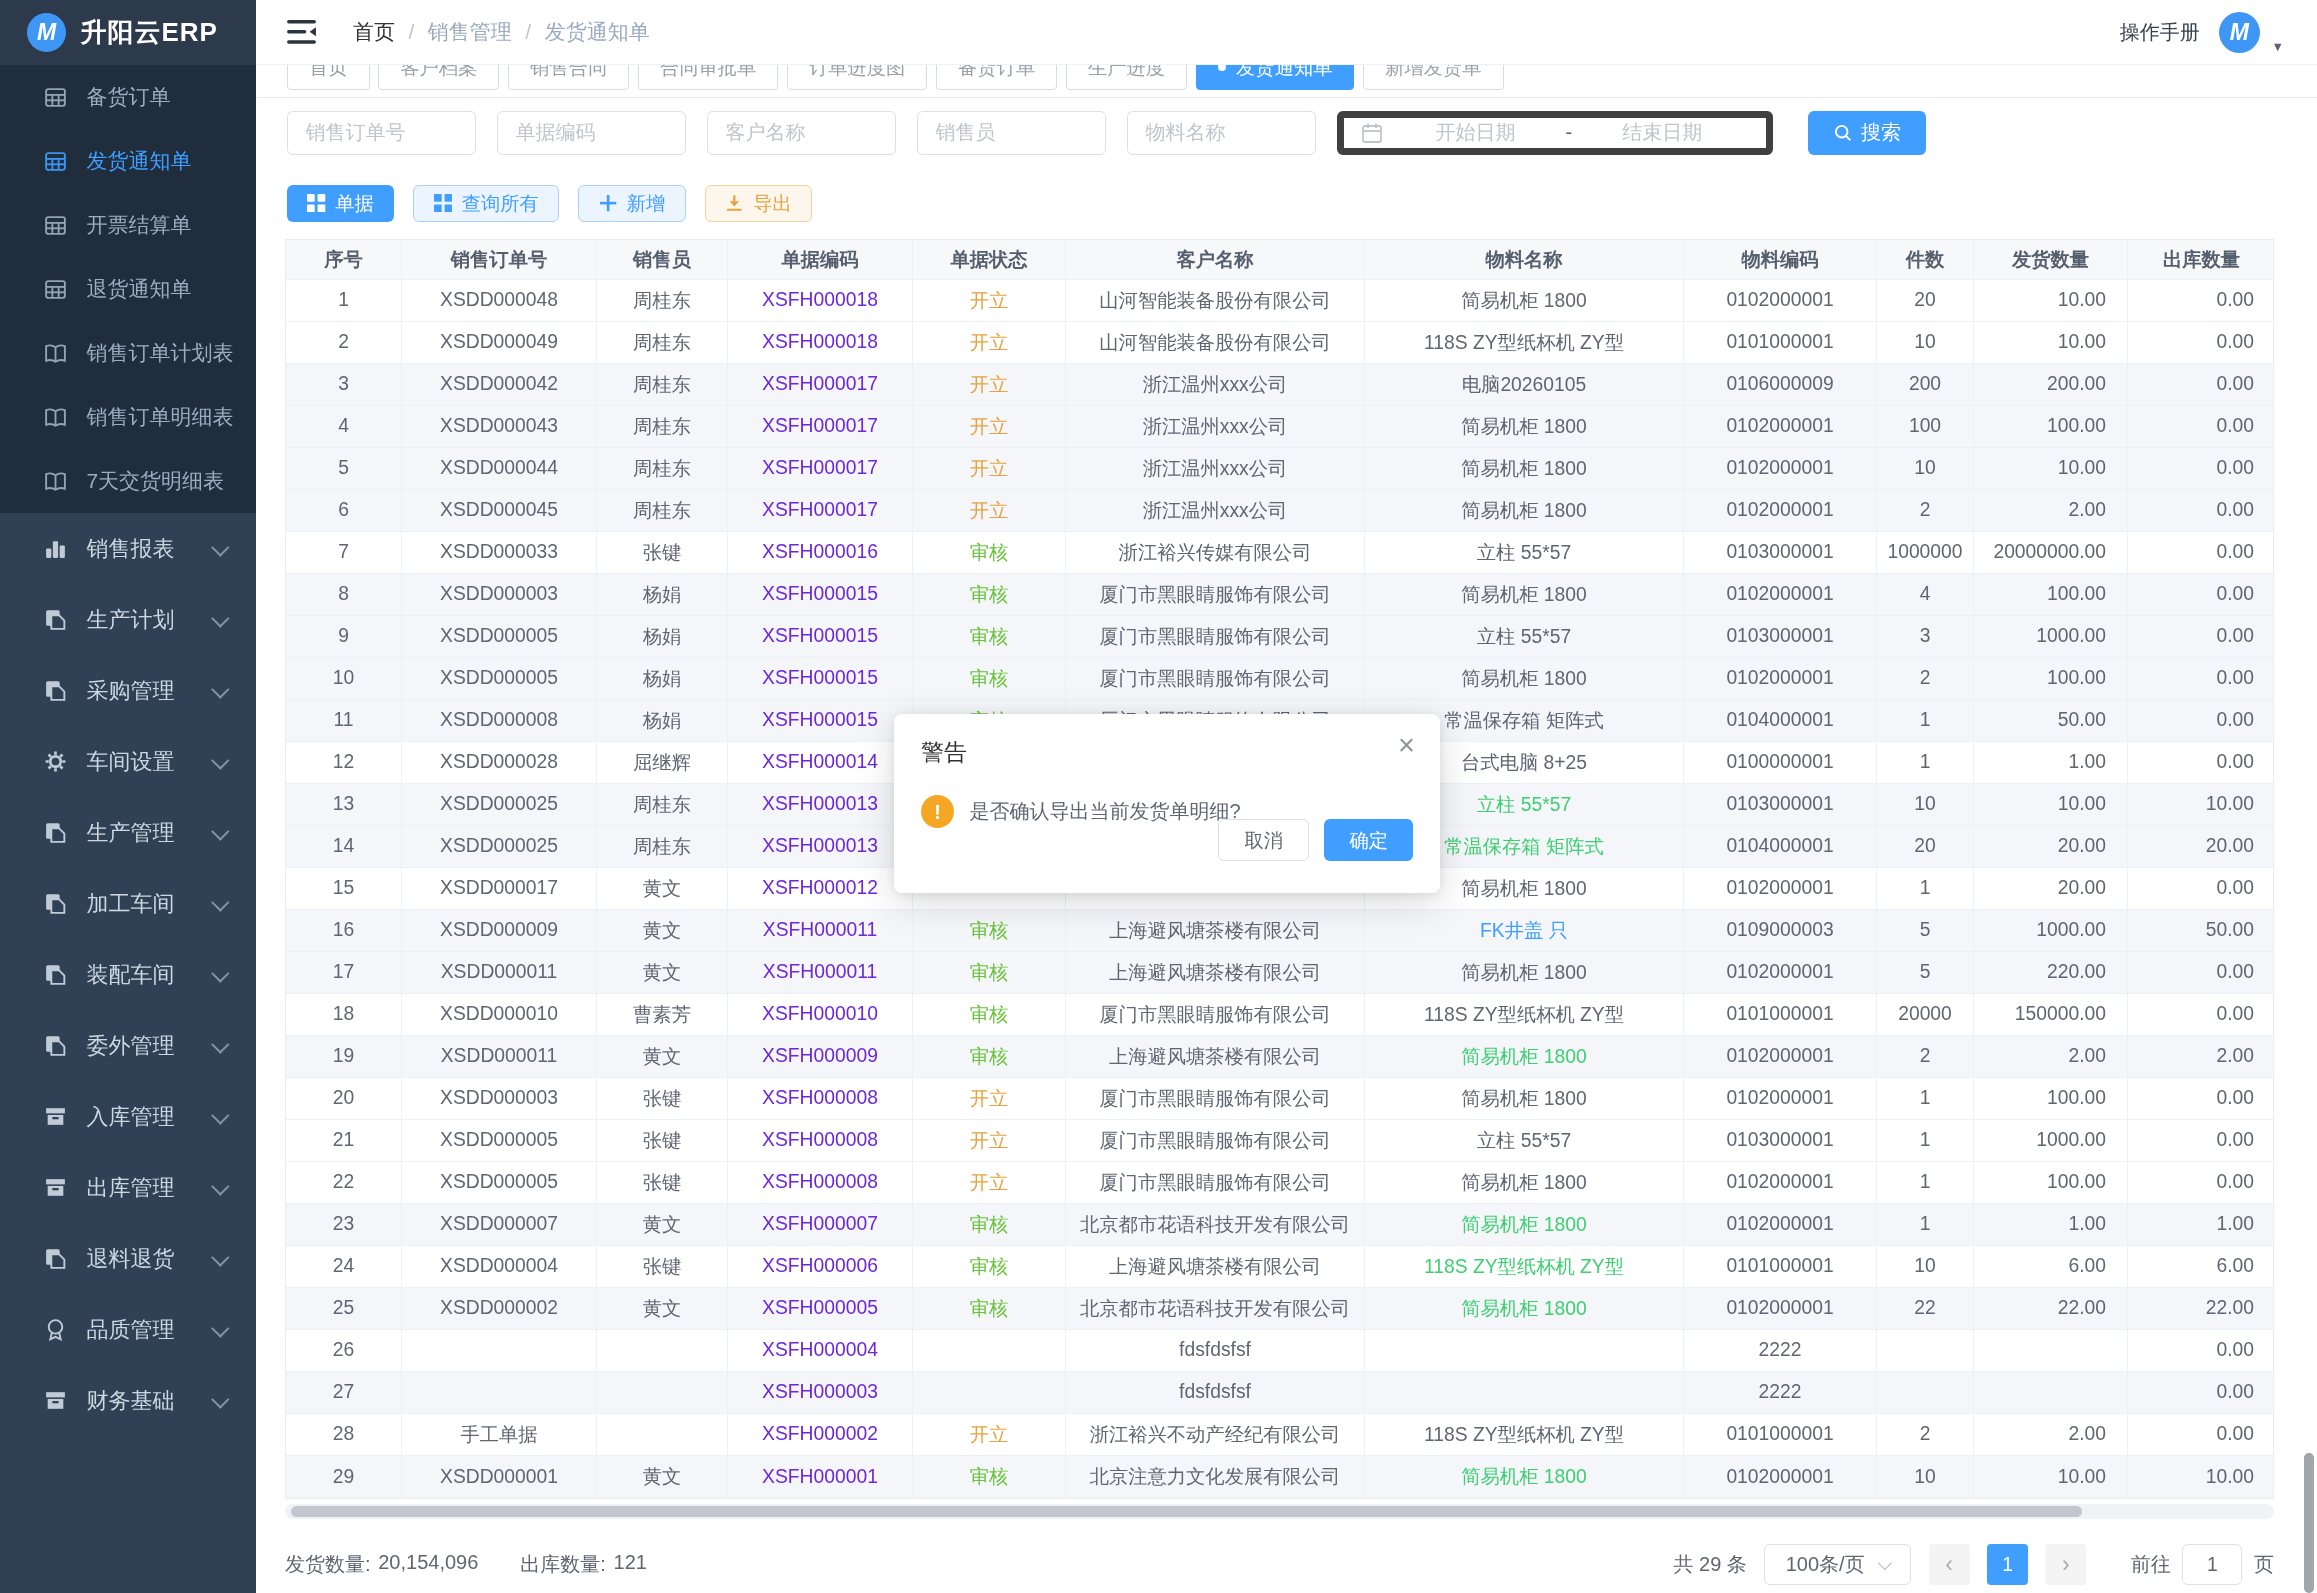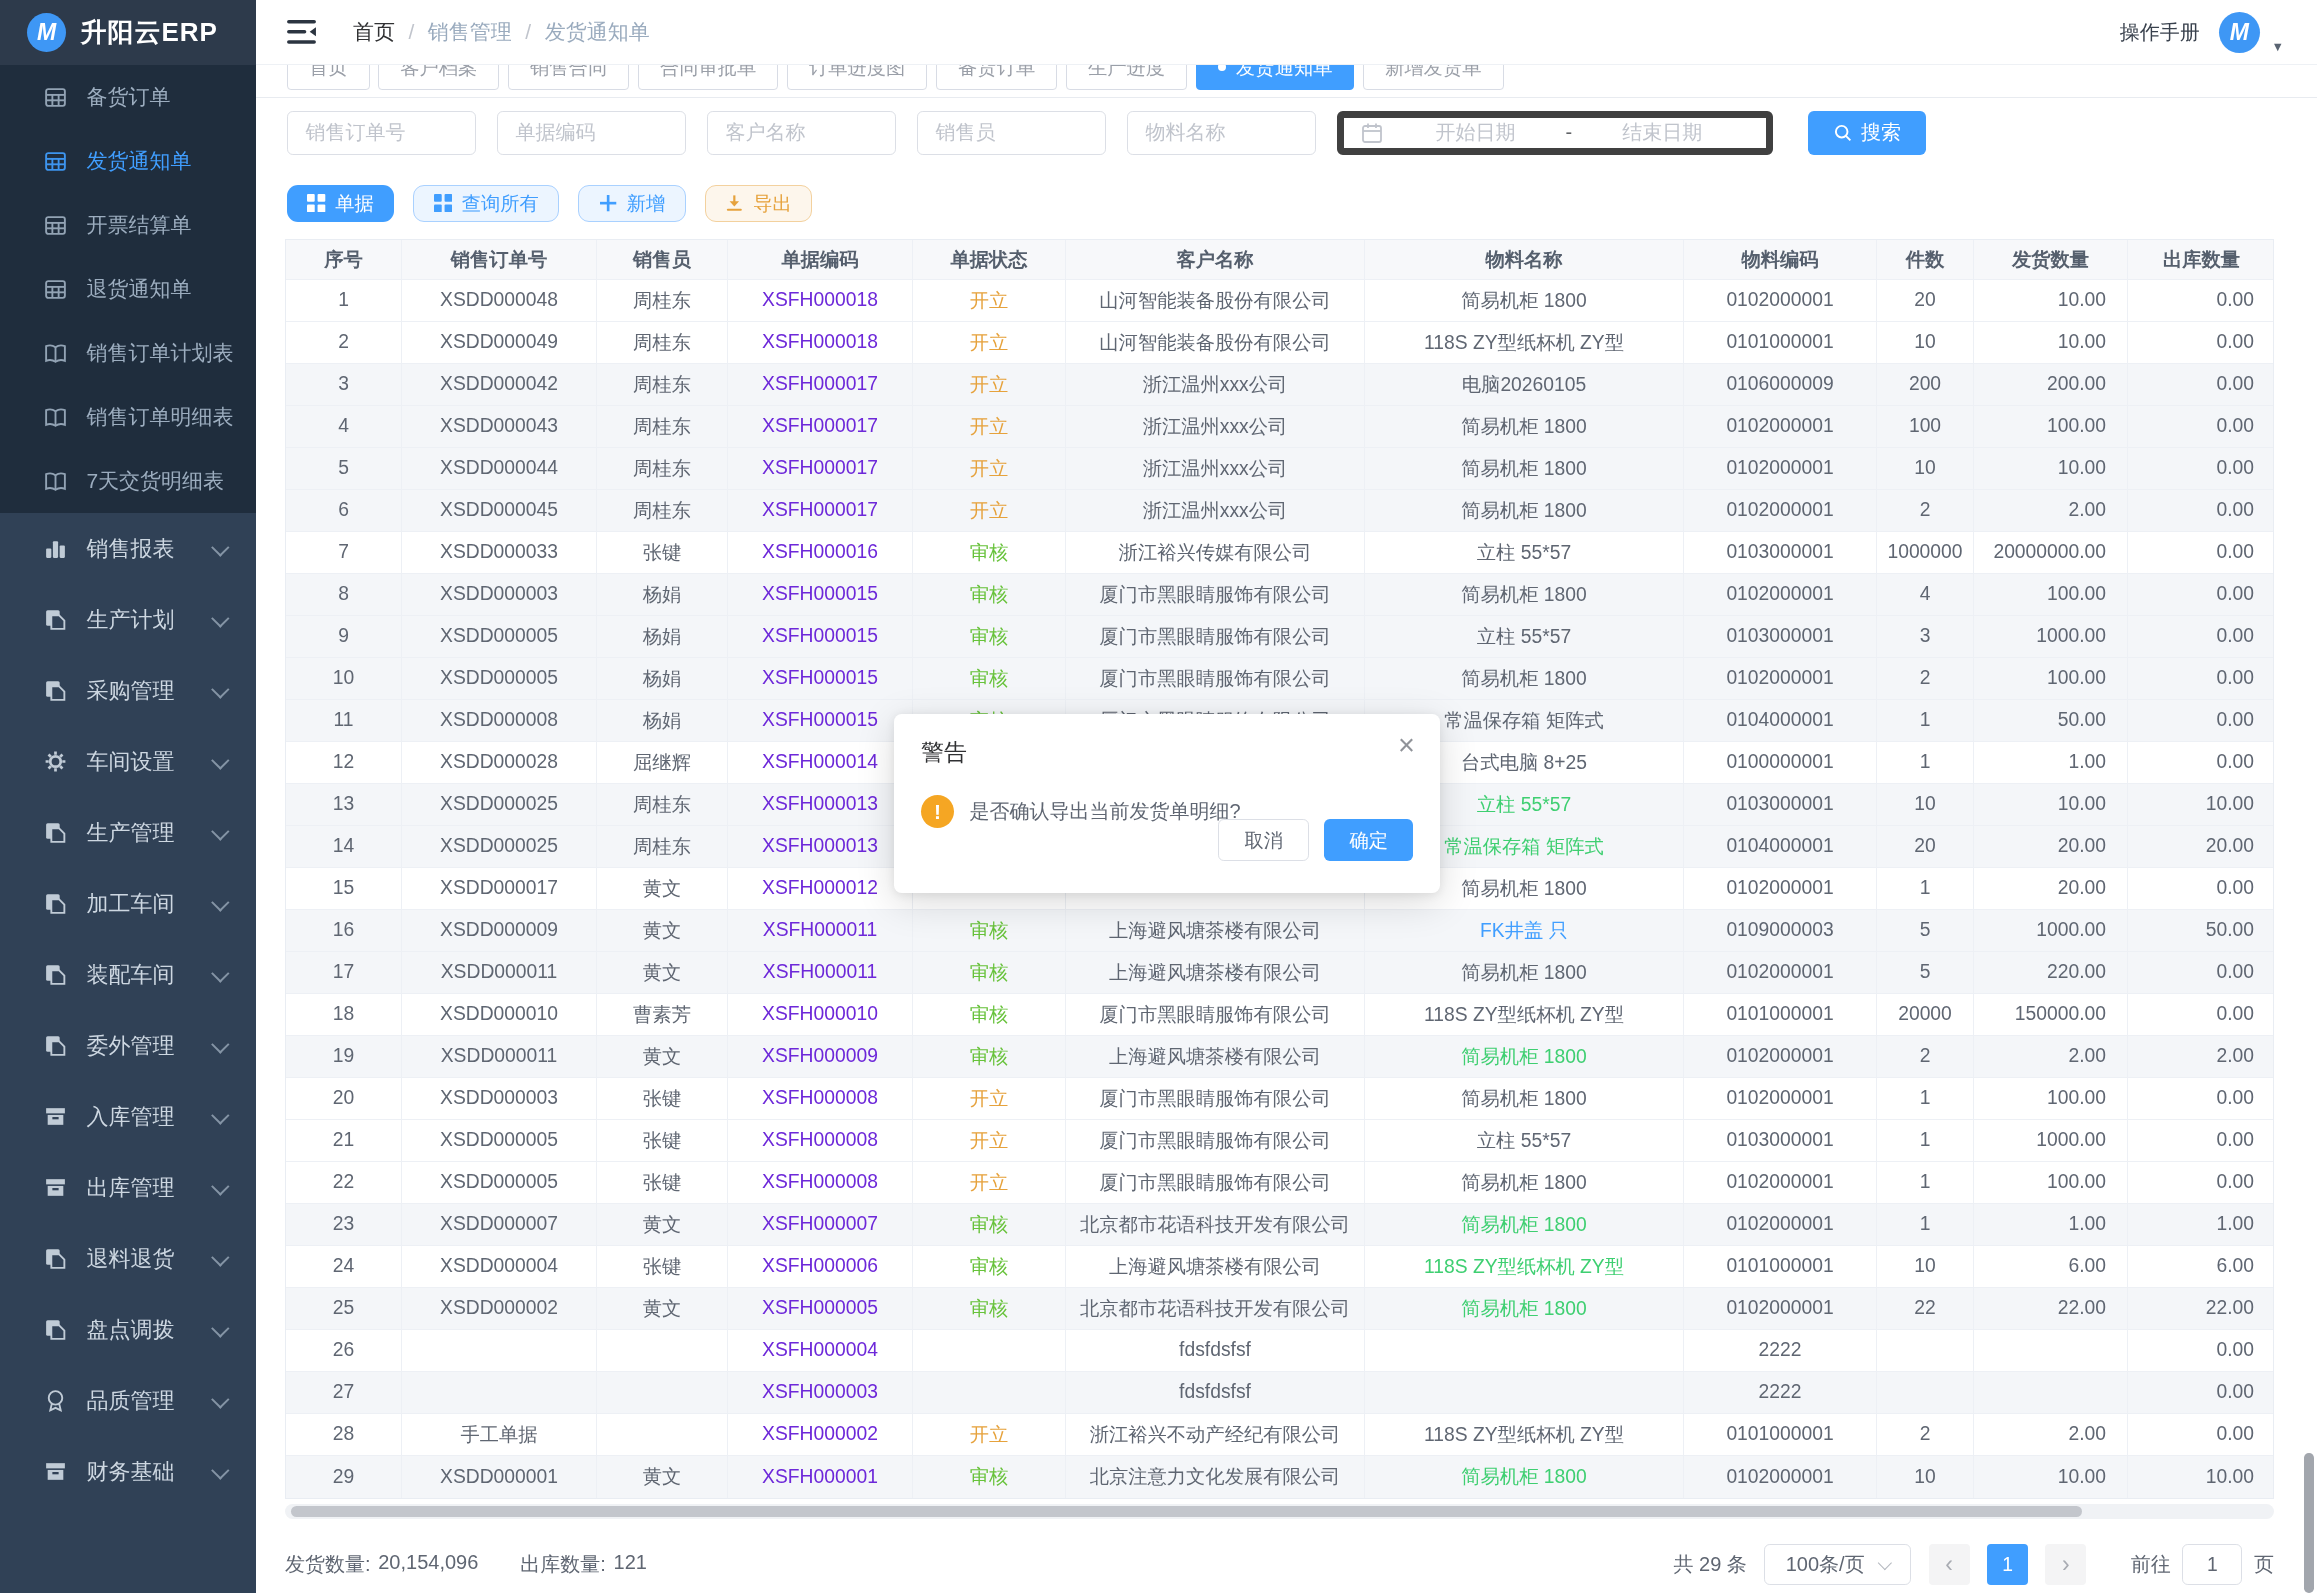--- a/index.html
+++ b/index.html
@@ -46,21 +46,21 @@
            color:#5f6672;font-size:20px;background:#fff;box-sizing:border-box;outline:none;font-family:inherit;}
   .f-input::placeholder{color:#c0c4cc;}
   .date-range{width:436px;height:44px;border:7px solid #404040;border-radius:5.8px;display:flex;align-items:center;
               padding:0 17.4px;box-sizing:border-box;color:#c0c4cc;font-size:20px;background:#fff;cursor:pointer;}
   .date-range .dr-part{flex:1;text-align:center;}
   .date-range .dr-sep{color:#606266;padding:0 3.9px;}
   .search-btn{width:118px;height:44px;background:#409eff;border:none;border-radius:5.8px;color:#fff;display:flex;
               align-items:center;justify-content:center;gap:8.7px;font-size:20px;margin-left:35px;cursor:pointer;font-family:inherit;}
   
   .toolbar{display:flex;gap:19.3px;margin:30px 0 0 31px;}
-  .btn{height:37px;padding:0 19.3px;border-radius:11px;font-size:19.3px;display:flex;align-items:center;gap:9.7px;
+  .btn{height:37px;padding:0 19.3px;border-radius:6px;font-size:19.3px;display:flex;align-items:center;gap:9.7px;
        border:1px solid transparent;box-sizing:border-box;cursor:pointer;font-family:inherit;}
   .btn svg{width:18.3px;height:18.3px;}
   .btn-primary{background:#409eff;color:#fff;}
   .btn-plain{background:#ecf5ff;border-color:#a9d1ff;color:#409eff;}
   .btn-warn{background:#fdf6ec;border-color:#f3d19e;color:#e6a23c;}
   
   .table{margin:17.4px 43px 0 29px;width:1989px;border:1px solid #e9edf3;box-sizing:border-box;font-size:19.3px;background:#fff;}
   .tr{display:flex;height:42px;box-sizing:border-box;border-bottom:1px solid #edf0f5;background:#fff;}
   .tr:last-child{border-bottom:none;}
   .tr.stripe{background:#f4f6f9;}
@@ -298,30 +298,20 @@
           <svg viewBox="0 0 24 24">
             <rect x="3" y="3" width="13" height="15" rx="1.5" fill="currentColor"></rect>
             <path d="M8 8 H15.5 L20.5 13 V21 H8 Z" fill="#304156" stroke="currentColor" stroke-width="1.8"></path>
           </svg>
         </span>
         <span class="lbl">退料退货</span>
         <span class="chev"></span>
       </div>
       <div class="side-item">
         <span class="icon">
-          <svg viewBox="0 0 24 24">
-            <rect x="3" y="3" width="13" height="15" rx="1.5" fill="currentColor"></rect>
-            <path d="M8 8 H15.5 L20.5 13 V21 H8 Z" fill="#304156" stroke="currentColor" stroke-width="1.8"></path>
-          </svg>
-        </span>
-        <span class="lbl">盘点调拨</span>
-        <span class="chev"></span>
-      </div>
-      <div class="side-item">
-        <span class="icon">
           <svg viewBox="0 0 24 24" fill="none" stroke="currentColor" stroke-width="1.8">
             <circle cx="12" cy="9.5" r="6.5"></circle>
             <path d="M8.5 15 L7 21.5 L12 19 L17 21.5 L15.5 15"></path>
           </svg>
         </span>
         <span class="lbl">品质管理</span>
         <span class="chev"></span>
       </div>
       <div class="side-item">
         <span class="icon">

